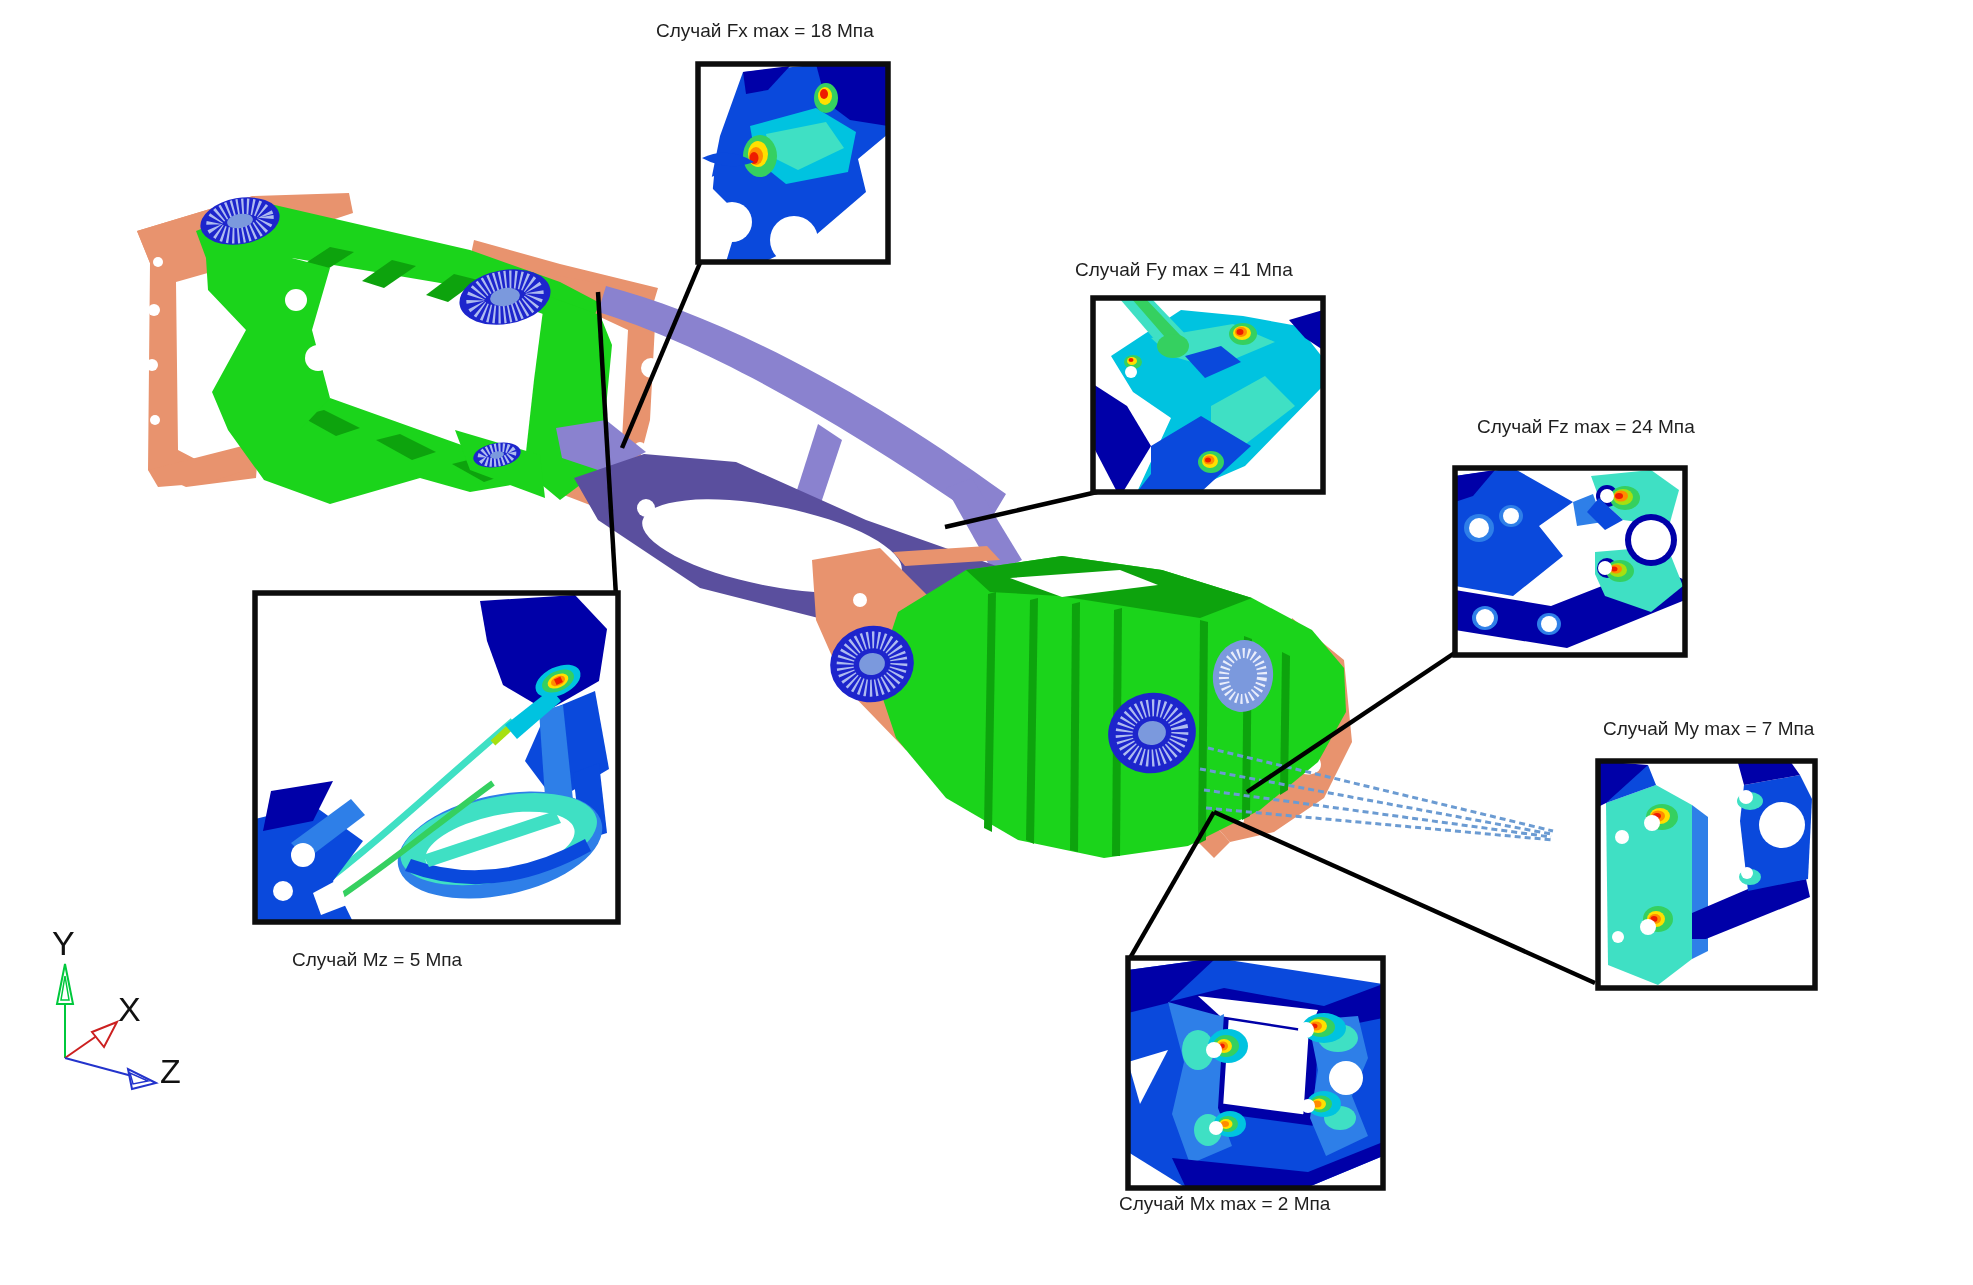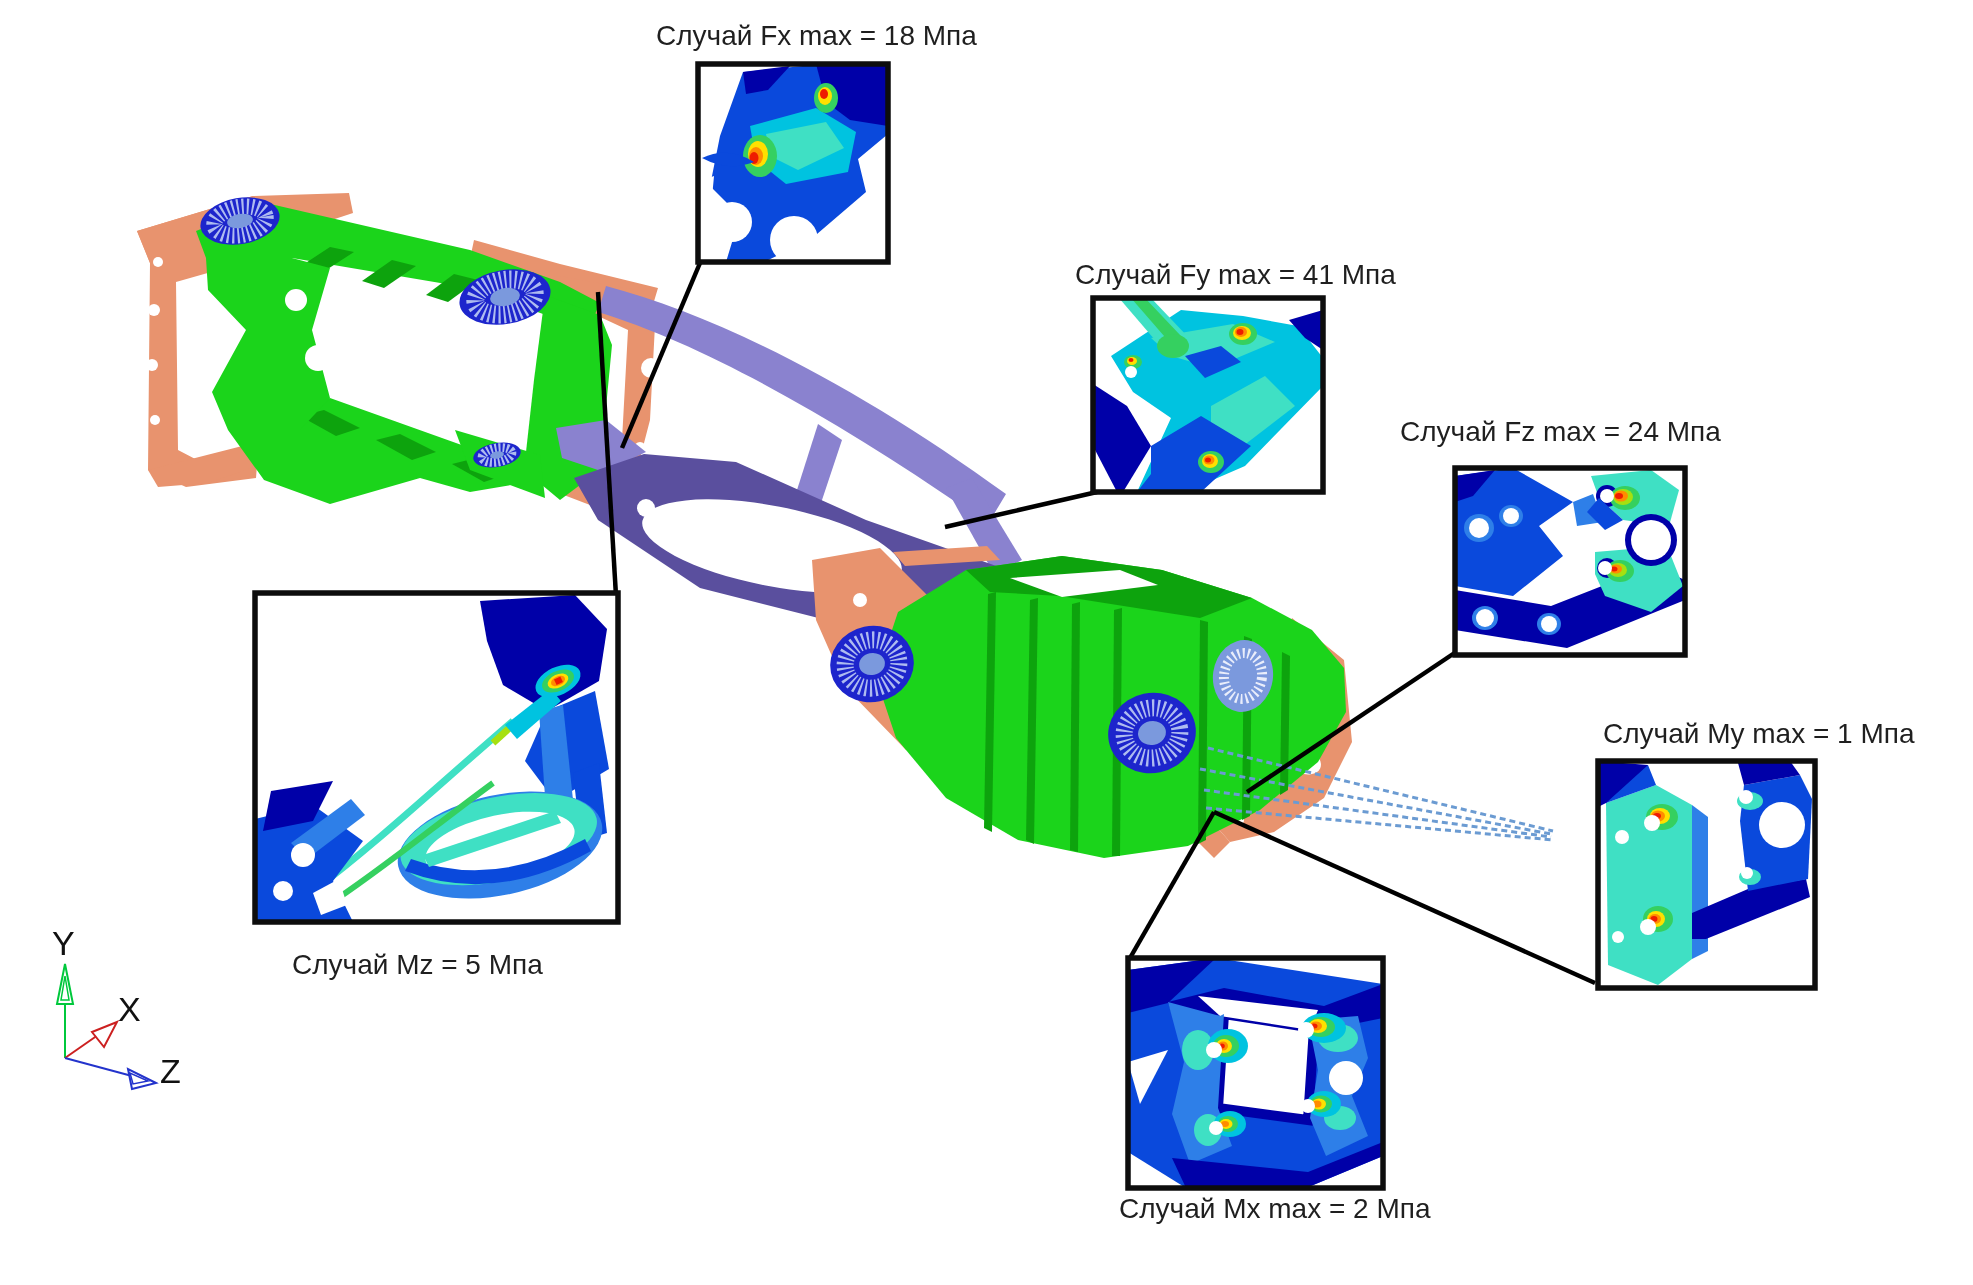--- a/index.html
+++ b/index.html
@@ -1,19 +1,19 @@
 <!DOCTYPE html>
 <html style="--frame-green: #1bd41b; --frame-green-dark: #0da30d; --bracket-orange: #e8936e; --lattice-purple-light: #8a82cf; --lattice-purple-dark: #5a4f9e; --disc-blue: #1d25cc; --disc-spoke: #aebbf0; --disc-inner: #7b99dd; --chain-blue: #6b9bd2; --leader: #000000; --border: #0d0d0d; --text: #1f1f1f; --stress-dark-blue: #0000a8; --stress-blue: #0a49dc; --stress-azure: #2e7fe8; --stress-cyan: #00c3e0; --stress-teal: #3fe0c4; --stress-green: #35d060; --stress-yellow-green: #a6e010; --stress-yellow: #ffe000; --stress-orange: #ff8c00; --stress-red: #ee1c00; --axis-x-red: #cc2020; --axis-y-green: #00c83c; --axis-z-blue: #2333cc;"><head>
 <meta charset="utf-8">
 <style>
   html,body{margin:0;padding:0;background:#fff;}
   .stage{position:relative;width:1973px;height:1285px;background:#fff;overflow:hidden;
          font-family:"Liberation Sans",sans-serif;}
   .stage svg{position:absolute;left:0;top:0;}
-  .lbl{position:absolute;font-size:28px;color:var(--text,#1f1f1f);white-space:nowrap;
+  .lbl{position:absolute;font-size:19px;color:var(--text,#1f1f1f);white-space:nowrap;
        letter-spacing:0px;text-align:center;}
   .axlbl{position:absolute;font-size:34px;color:#111;}
   
   .org {fill:var(--bracket-orange,#e8936e);}
   .grn {fill:var(--frame-green,#1bd41b);}
   .grnd{fill:var(--frame-green-dark,#0da30d);}
   .purl{fill:var(--lattice-purple-light,#8a82cf);}
   .purd{fill:var(--lattice-purple-dark,#5a4f9e);}
   .w   {fill:#ffffff;}
   
@@ -408,21 +408,21 @@
     <g>
       <path d="M65,1058 L132,1076" stroke="var(--axis-z-blue,#2333cc)" stroke-width="2" fill="none"></path>
       <path d="M156,1083 L128,1069 L132,1089 Z" fill="#fff" stroke="var(--axis-z-blue,#2333cc)" stroke-width="2"></path>
       <path d="M148,1081 L130,1073 L133,1084 Z" fill="none" stroke="var(--axis-z-blue,#2333cc)" stroke-width="1.5"></path>
     </g>
   </g>
 </svg>
 
 <div class="lbl" style="left:656px;top:20px">Случай Fx max = 18 Мпа</div>
 <div class="lbl" style="left:1075px;top:259px">Случай Fy max = 41 Мпа</div>
-<div class="lbl" style="left:1400px;top:416px">Случай Fz max = 24 Мпа</div>
-<div class="lbl" style="left:1603px;top:718px">Случай My max = 1 Мпа</div>
+<div class="lbl" style="left:1477px;top:416px">Случай Fz max = 24 Мпа</div>
+<div class="lbl" style="left:1603px;top:718px">Случай My max = 7 Мпа</div>
 <div class="lbl" style="left:292px;top:949px">Случай Mz = 5 Мпа</div>
 <div class="lbl" style="left:1119px;top:1193px">Случай Mx max = 2 Мпа</div>
 
 <div class="axlbl" style="left:52px;top:924px">Y</div>
 <div class="axlbl" style="left:118px;top:990px">X</div>
 <div class="axlbl" style="left:160px;top:1052px">Z</div>
 </div>
 
 </body></html>

